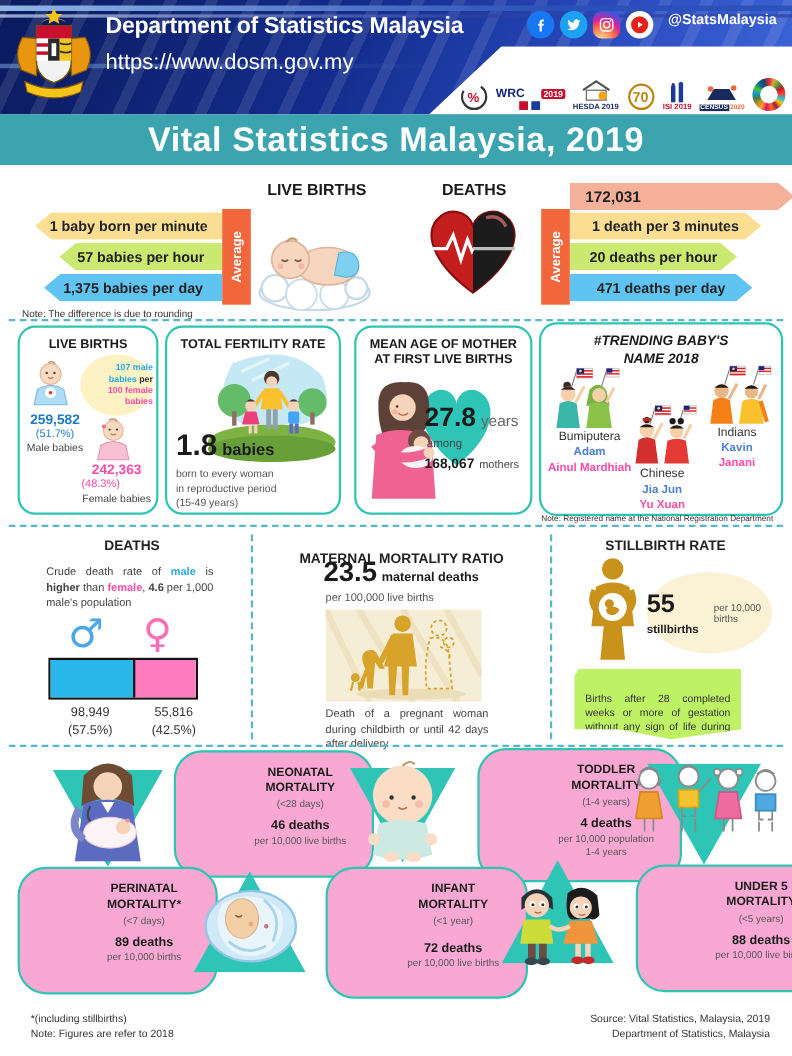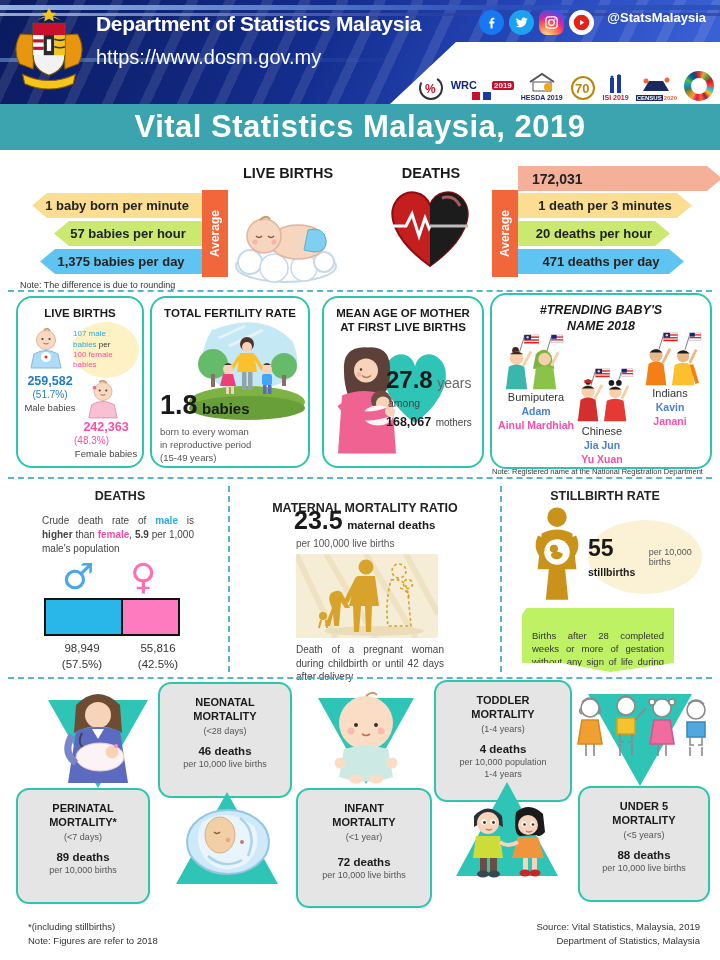--- a/index.html
+++ b/index.html
@@ -39,21 +39,21 @@
   .br{clip-path:polygon(0 0,calc(100% - 15px) 0,100% 50%,calc(100% - 15px) 100%,0 100%);}
   .avg{position:absolute;width:26px;height:87px;background:#F2663B;color:#fff;font-weight:bold;font-size:12px;
     display:flex;align-items:center;justify-content:center;writing-mode:vertical-rl;transform:rotate(180deg);}
   .sumhead{position:absolute;font-weight:bold;font-size:14.5px;color:#1a1a1a;text-align:center;}
   .smallnote{position:absolute;font-size:9px;color:#333;}
   .hdash{position:absolute;left:8px;width:704px;border-top:2px dashed #56B7CB;}
   .vdash{position:absolute;border-left:2px dashed #56B7CB;}
   
   .pcard{position:absolute;background:#fff;border:2px solid #2EC5B0;border-radius:16px;}
   .ctitle{font-weight:bold;font-size:11.5px;text-align:center;color:#1a1a1a;line-height:1.25;margin-top:8px;}
-  .mcard{position:absolute;background:#e5e5e5;border:2px solid #2EC5B0;border-radius:13px;text-align:center;}
+  .mcard{position:absolute;background:#f9a8d4;border:2px solid #2EC5B0;border-radius:26px;text-align:center;padding-left:48px;}
   .mcard .t{font-weight:bold;font-size:11px;line-height:1.25;margin-top:12px;color:#1a1a1a;}
   .mcard .a{font-size:9px;color:#555;margin-top:2px;}
   .mcard .v{font-weight:bold;font-size:11.5px;margin-top:9px;color:#1a1a1a;}
   .mcard .p{font-size:9px;color:#555;margin-top:2px;}
   .tri{position:absolute;background:#2EC4B6;}
   .tdown{clip-path:polygon(0 0,100% 0,50% 100%);}
   .tup{clip-path:polygon(50% 0,0 100%,100% 100%);}
   .blue{color:#1F7CC4;} .cyan{color:#29ABE2;} .pink{color:#FF4DA6;} .bold{font-weight:bold;}
   .txt{position:absolute;}
 </style>
@@ -229,21 +229,21 @@
       <circle cx="14.5" cy="11" r="1.1" fill="#5a3a2a"></circle>
         <circle cx="21.5" cy="11" r="1.1" fill="#5a3a2a"></circle>
       <path d="M15.5 15 q2.5 2 5 0" stroke="#b5765a" stroke-width="1.2" fill="none"></path>
       <path d="M6 26 Q18 19 30 26 L33 40 H3Z" fill="#AEDCF5" stroke="#7FB8DD"></path>
       <circle cx="18" cy="29" r="5" fill="#fff"></circle>
         <circle cx="18" cy="29" r="1.6" fill="#E53935"></circle>
     </svg>
     <div class="txt blue bold" style="left:4px;top:76px;width:56px;text-align:center;font-size:12.5px">259,582</div>
     <div class="txt blue" style="left:4px;top:91px;width:56px;text-align:center;font-size:10px">(51.7%)</div>
     <div class="txt" style="left:4px;top:104px;width:56px;text-align:center;font-size:9.5px;color:#444">Male babies</div>
-    <div class="abs" style="right:3px;top:24px;width:66px;height:56px;background:#FDF2C3;border-radius:50%;display:flex;flex-direction:column;align-items:flex-start;justify-content:center;font-size:8px;font-weight:normal;line-height:1.3">
+    <div class="abs" style="right:3px;top:24px;width:66px;height:56px;background:#FDF2C3;border-radius:50%;display:flex;flex-direction:column;align-items:flex-end;justify-content:center;font-size:8px;font-weight:bold;line-height:1.3">
       <span class="cyan">107 male</span>
       <span><span class="cyan">babies </span><span style="color:#333">per</span></span>
       <span class="pink">100 female</span>
       <span class="pink">babies</span>
     </div>
     <svg class="abs" style="right:22px;top:82px" width="34" height="40" viewBox="0 0 36 42">
       <circle cx="18" cy="12" r="9.5" fill="#F9D9C0" stroke="#E0B49A"></circle>
       <path d="M14 2 q4 -3 8 1" stroke="#C49A6C" stroke-width="1.6" fill="none"></path>
       <circle cx="14.5" cy="11" r="1.1" fill="#5a3a2a"></circle>
         <circle cx="21.5" cy="11" r="1.1" fill="#5a3a2a"></circle>
@@ -419,21 +419,21 @@
   </div>
   <div class="txt" style="left:492px;top:467px;font-size:7.5px;color:#333">Note: Registered name at the National Registration Department</div>
 
   <div class="hdash" style="top:477px"></div>
 
   <div class="vdash" style="left:228px;top:486px;height:186px"></div>
   <div class="vdash" style="left:500px;top:486px;height:186px"></div>
 
   <div class="txt bold" style="left:40px;top:489px;width:160px;text-align:center;font-size:12.5px">DEATHS</div>
   <div class="txt" style="left:42px;top:514px;width:152px;font-size:10px;color:#444;text-align:justify;line-height:1.4">
-    <span>Crude death rate of </span><span class="cyan bold">male</span><span> is </span><span class="bold">higher</span><span> than </span><span class="pink bold">female</span><span>, </span><span class="bold">5.9</span><span> per 1,000 male's population</span>
+    <span>Crude death rate of </span><span class="cyan bold">male</span><span> is </span><span class="bold">higher</span><span> than </span><span class="pink bold">female</span><span>, </span><span class="bold">4.6</span><span> per 1,000 male's population</span>
   </div>
   <div class="txt bold" style="left:62px;top:556px;font-size:36px;color:#4DA6E8;font-family:'DejaVu Sans',sans-serif">♂</div>
   <div class="txt bold" style="left:130px;top:556px;font-size:36px;color:#FF6EB4;font-family:'DejaVu Sans',sans-serif">♀</div>
   <div class="abs" style="left:44px;top:598px;width:132px;height:34px;border:2px solid #111;display:flex">
     <div style="width:57.5%;background:#29B6E8"></div>
     <div style="width:42.5%;background:#FF7BC0;border-left:2px solid #111"></div>
   </div>
   <div class="txt" style="left:30px;top:640px;width:104px;text-align:center;font-size:11.5px;color:#333;line-height:1.4">
     <div>98,949</div>
     <div>(57.5%)</div>

